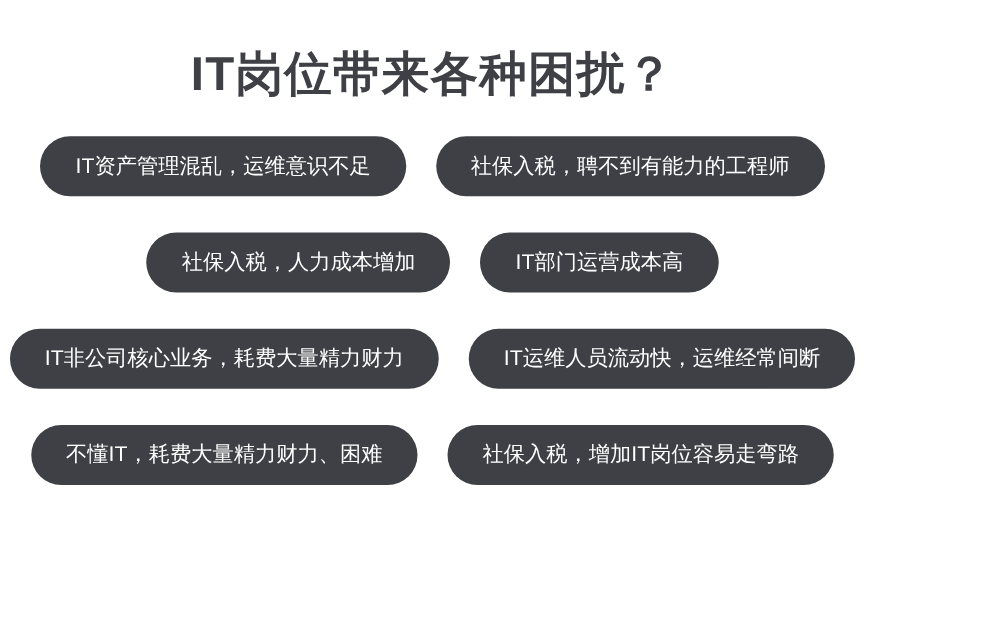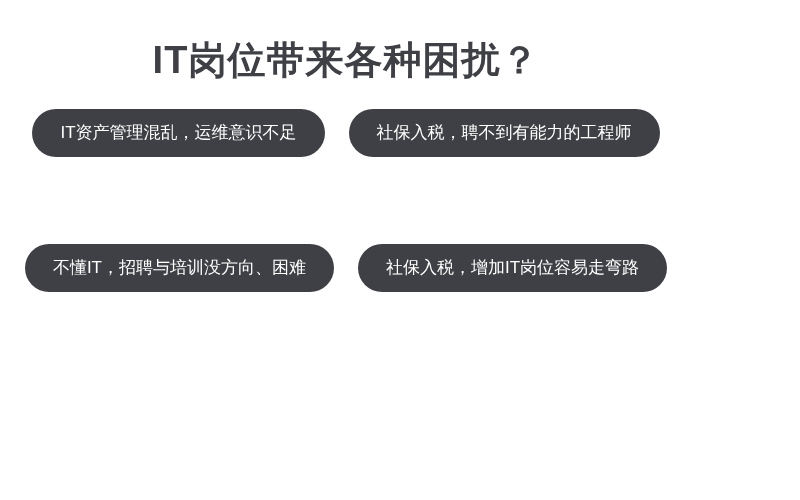--- a/index.html
+++ b/index.html
@@ -80,28 +80,40 @@
     <div class="pill-row">
       <div class="pill">
         <span class="pill-label">IT资产管理混乱，运维意识不足</span>
       </div>
       <div class="pill">
         <span class="pill-label">社保入税，聘不到有能力的工程师</span>
       </div>
     </div>
 
     <div class="pill-row">
-    </div>
-
-    <div class="pill-row">
+      <div class="pill">
+        <span class="pill-label">社保入税，人力成本增加</span>
+      </div>
+      <div class="pill">
+        <span class="pill-label">IT部门运营成本高</span>
+      </div>
     </div>
 
     <div class="pill-row">
       <div class="pill">
-        <span class="pill-label">不懂IT，招聘与培训没方向、困难</span>
+        <span class="pill-label">IT非公司核心业务，耗费大量精力财力</span>
+      </div>
+      <div class="pill">
+        <span class="pill-label">IT运维人员流动快，运维经常间断</span>
+      </div>
+    </div>
+
+    <div class="pill-row">
+      <div class="pill">
+        <span class="pill-label">不懂IT，耗费大量精力财力、困难</span>
       </div>
       <div class="pill">
         <span class="pill-label">社保入税，增加IT岗位容易走弯路</span>
       </div>
     </div>
 
   </div>
 </div>
 
 </body></html>

